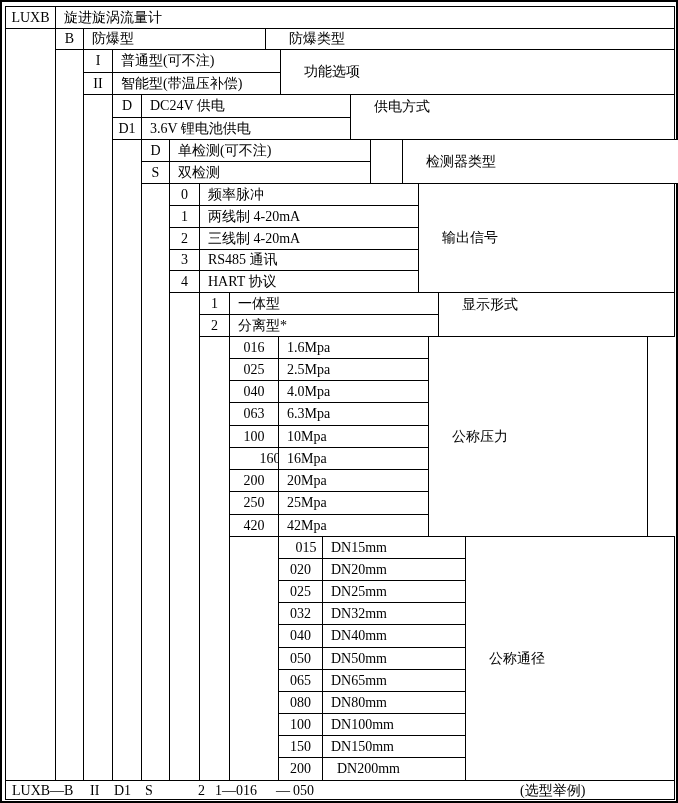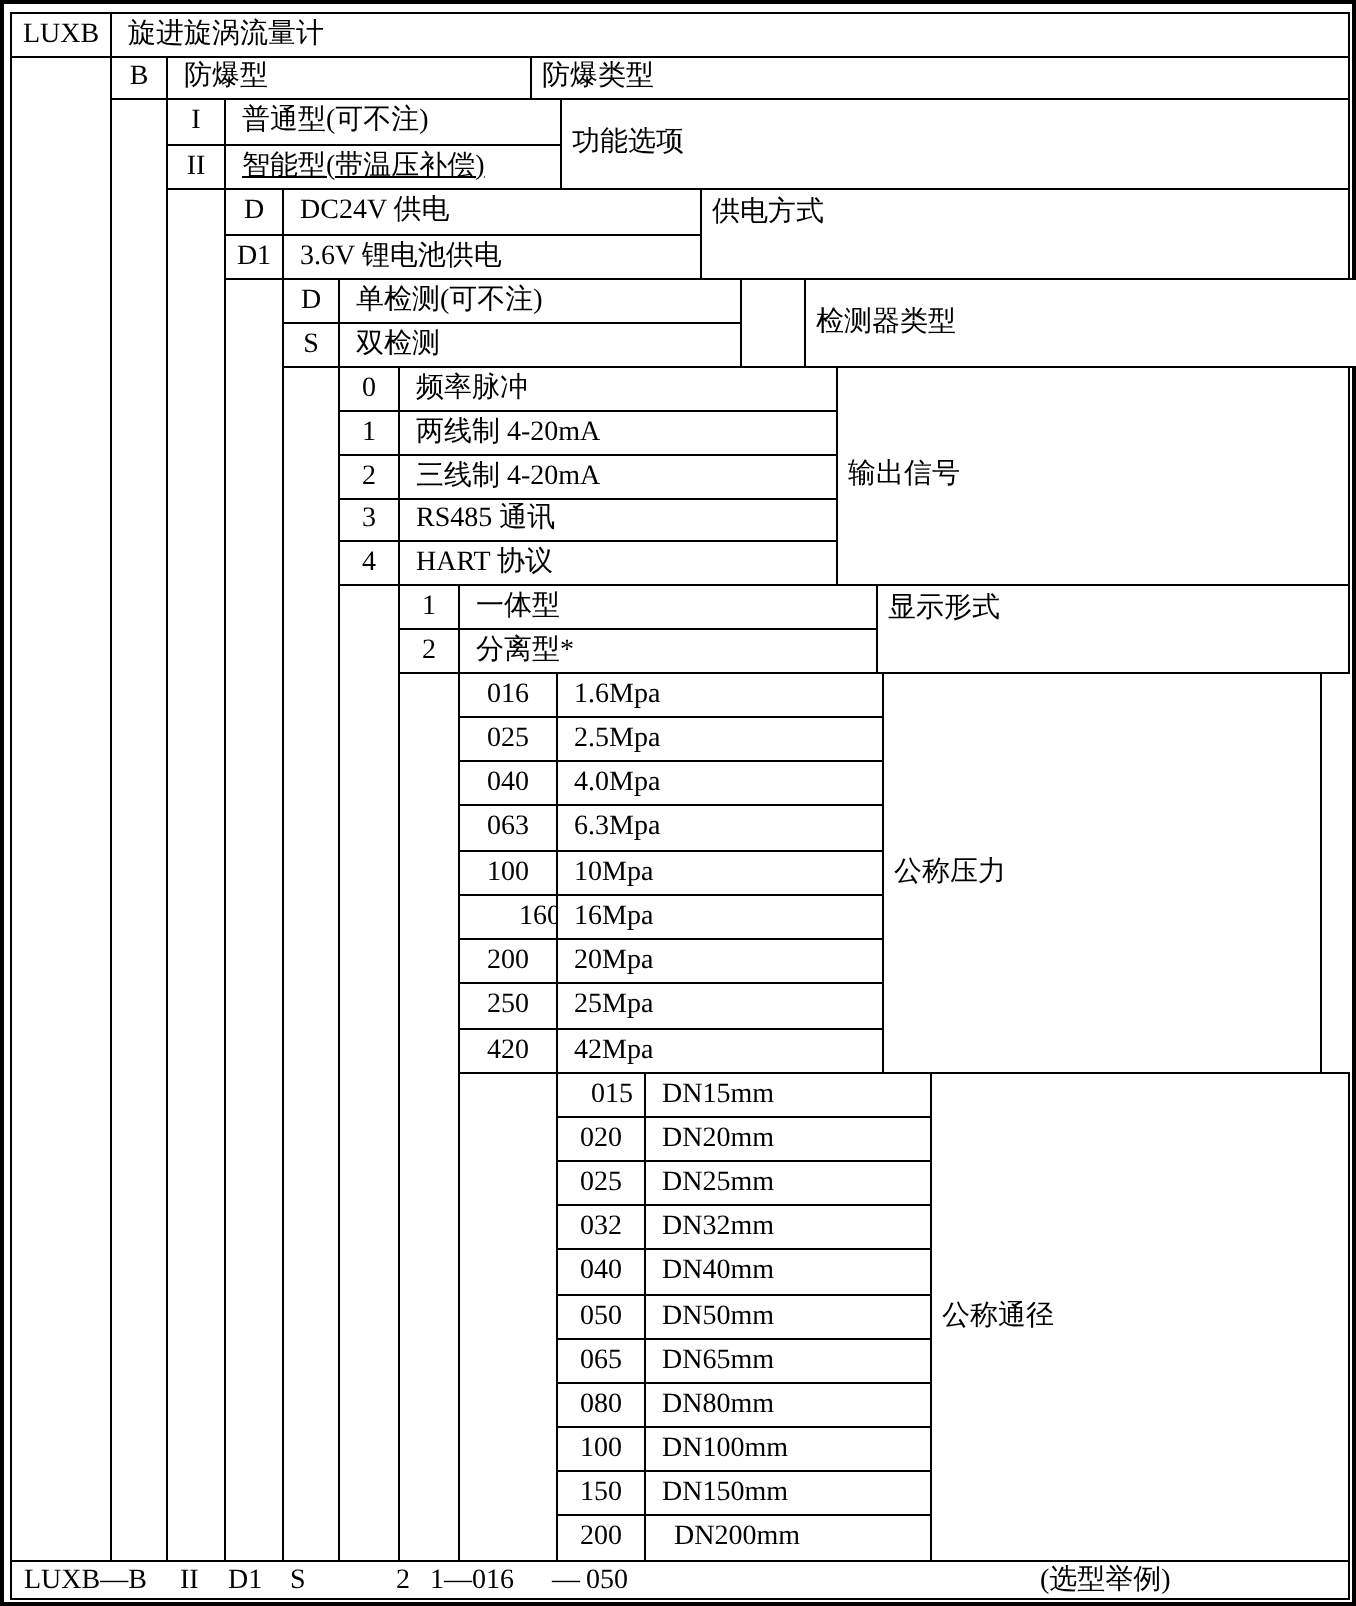--- a/index.html
+++ b/index.html
@@ -7,21 +7,21 @@
     position:relative;width:678px;height:803px;background:#fff;
     font-family:"Liberation Serif","DejaVu Serif",serif;color:#000;
     box-sizing:border-box;border:2px solid #000;
   }
   .cell{
     position:absolute;box-sizing:border-box;border:1px solid #000;background:#fff;
     display:flex;align-items:center;font-size:14px;line-height:1;overflow:hidden;white-space:nowrap;
   }
   .code{justify-content:center;text-align:center;}
   .desc{padding-left:8px;}
-  .glabel{padding-left:5px;}
+  .glabel{padding-left:23px;}
   .glabel.top-bias{align-items:flex-start;padding-top:5px;}
   .example{border:1px solid #000;}
   .tok{
     position:absolute;top:779px;height:19px;display:flex;align-items:center;
     font-size:14px;line-height:1;white-space:nowrap;
   }
 </style>
 </head>
 <body>
 
@@ -30,21 +30,21 @@
   <div class="cell code" style="left:3px;top:4px;width:51px;height:23px;">LUXB</div>
   <div class="cell desc" style="left:53px;top:4px;width:620px;height:23px;">旋进旋涡流量计</div>
 
   <div class="cell code" style="left:53px;top:26px;width:29px;height:22px;">B</div>
   <div class="cell desc" style="left:81px;top:26px;width:183px;height:22px;">防爆型</div>
   <div class="cell glabel" style="left:263px;top:26px;width:410px;height:22px;">防爆类型</div>
 
   <div class="cell code" style="left:81px;top:47px;width:30px;height:24px;">I</div>
   <div class="cell desc" style="left:110px;top:47px;width:169px;height:24px;">普通型(可不注)</div>
   <div class="cell code" style="left:81px;top:70px;width:30px;height:23px;">II</div>
-  <div class="cell desc" style="left:110px;top:70px;width:181px;height:23px;text-decoration:underline;">智能型(带温压补偿)</div>
+  <div class="cell desc" style="left:110px;top:70px;width:181px;height:23px;">智能型(带温压补偿)</div>
   <div class="cell glabel" style="left:278px;top:47px;width:395px;height:46px;">功能选项</div>
 
   <div class="cell code" style="left:110px;top:92px;width:30px;height:24px;">D</div>
   <div class="cell desc" style="left:139px;top:92px;width:210px;height:24px;">DC24V 供电</div>
   <div class="cell code" style="left:110px;top:115px;width:30px;height:23px;">D1</div>
   <div class="cell desc" style="left:139px;top:115px;width:210px;height:23px;">3.6V 锂电池供电</div>
   <div class="cell glabel top-bias" style="left:348px;top:92px;width:325px;height:46px;">供电方式</div>
 
   <div class="cell code" style="left:139px;top:137px;width:29px;height:23px;">D</div>
   <div class="cell desc" style="left:167px;top:137px;width:202px;height:23px;">单检测(可不注)</div>
@@ -81,21 +81,21 @@
   <div class="cell code" style="left:227px;top:423px;width:50px;height:23px;">100</div>
   <div class="cell desc" style="left:276px;top:423px;width:178px;height:23px;">10Mpa</div>
   <div class="cell code" style="left:227px;top:445px;width:50px;height:23px;padding-left:32px;">160</div>
   <div class="cell desc" style="left:276px;top:445px;width:178px;height:23px;">16Mpa</div>
   <div class="cell code" style="left:227px;top:467px;width:50px;height:23px;">200</div>
   <div class="cell desc" style="left:276px;top:467px;width:178px;height:23px;">20Mpa</div>
   <div class="cell code" style="left:227px;top:489px;width:50px;height:24px;">250</div>
   <div class="cell desc" style="left:276px;top:489px;width:178px;height:24px;">25Mpa</div>
   <div class="cell code" style="left:227px;top:512px;width:50px;height:23px;">420</div>
   <div class="cell desc" style="left:276px;top:512px;width:178px;height:23px;">42Mpa</div>
-  <div class="cell glabel" style="left:439px;top:334px;width:220px;height:201px;">公称压力</div>
+  <div class="cell glabel" style="left:426px;top:334px;width:220px;height:201px;">公称压力</div>
 
   <div class="cell code" style="left:276px;top:534px;width:56px;height:23px;">015</div>
   <div class="cell desc" style="left:320px;top:534px;width:144px;height:23px;">DN15mm</div>
   <div class="cell code" style="left:276px;top:556px;width:45px;height:23px;">020</div>
   <div class="cell desc" style="left:320px;top:556px;width:144px;height:23px;">DN20mm</div>
   <div class="cell code" style="left:276px;top:578px;width:45px;height:23px;">025</div>
   <div class="cell desc" style="left:320px;top:578px;width:144px;height:23px;">DN25mm</div>
   <div class="cell code" style="left:276px;top:600px;width:45px;height:23px;">032</div>
   <div class="cell desc" style="left:320px;top:600px;width:144px;height:23px;">DN32mm</div>
   <div class="cell code" style="left:276px;top:622px;width:45px;height:24px;">040</div>

